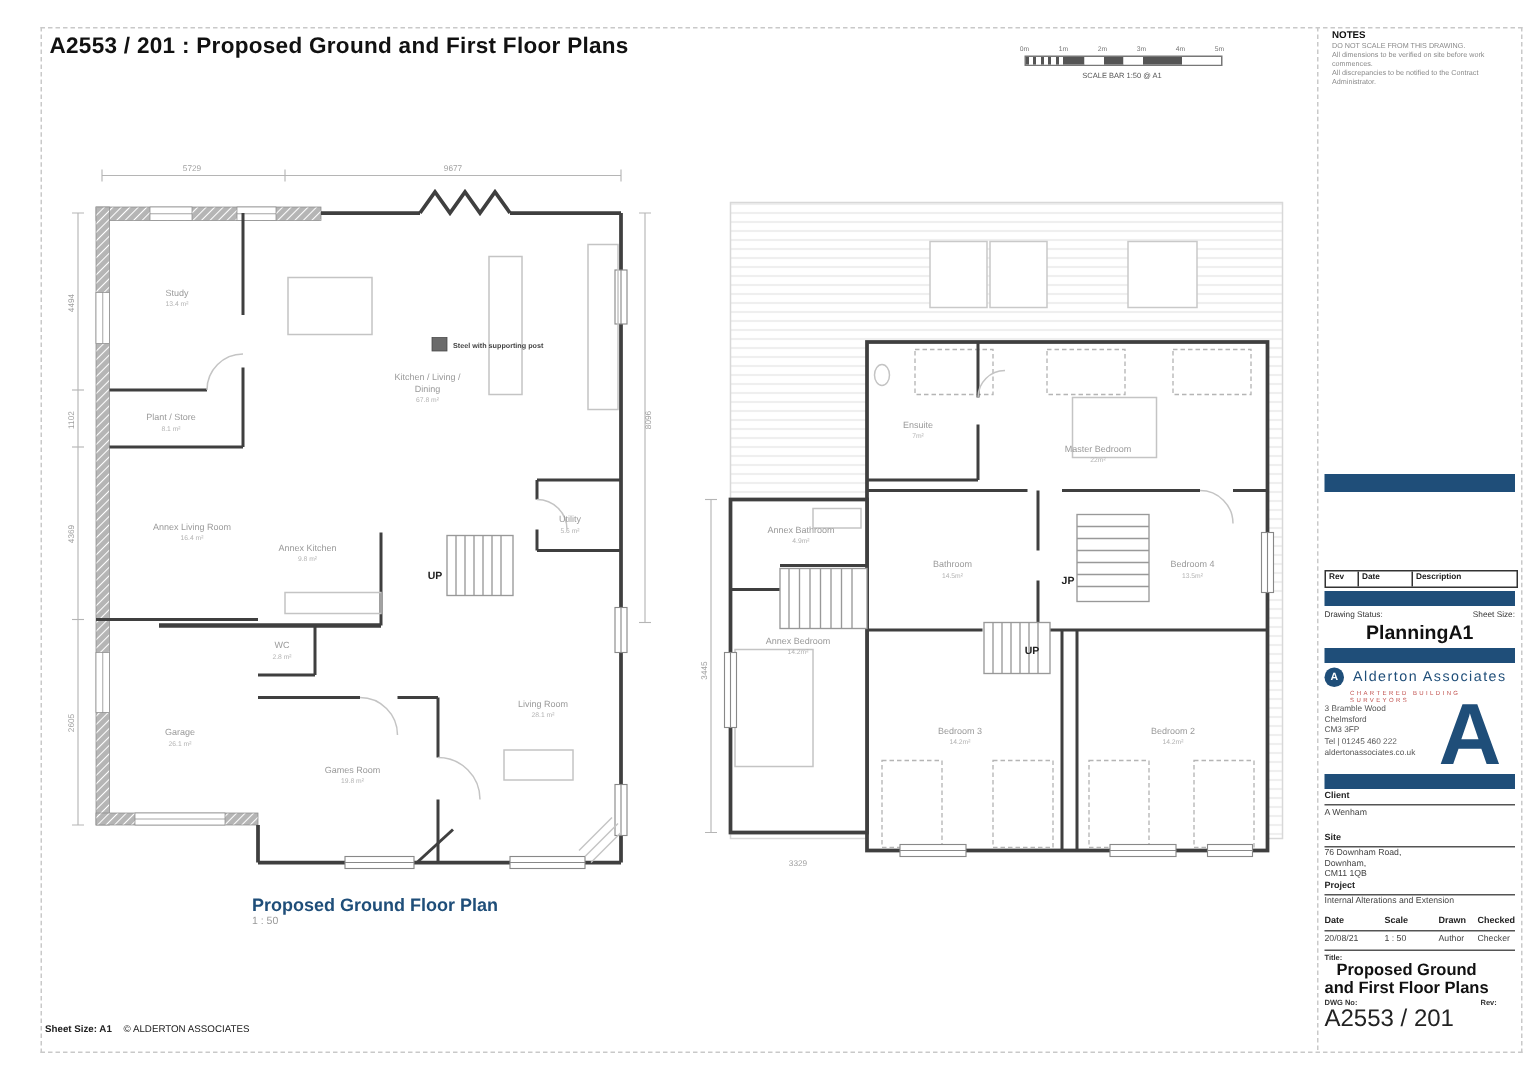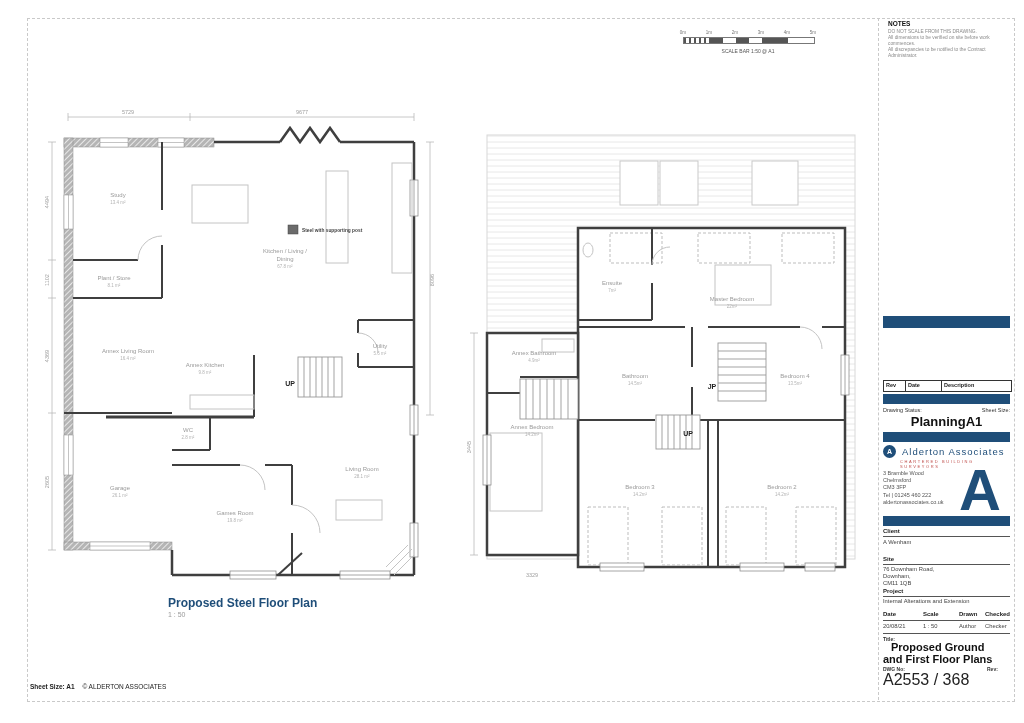--- a/index.html
+++ b/index.html
@@ -68,20 +68,21 @@
   .updn{font-size:7px;font-weight:bold;fill:#222;text-anchor:middle;}
   .steel{font-size:4.8px;font-weight:bold;fill:#444;}
 </style>
 </head>
 <body>
 
 <div id="sheet">
   <div class="page-border"></div>
   <div class="tb-divider"></div>
 
+  <div class="sheet-title">A2553 / 201 : Proposed Ground and First Floor Plans</div>
 
   <div class="scalebar">
     <span class="sb-lab" style="left:0px">0m</span>
     <span class="sb-lab" style="left:26px">1m</span>
     <span class="sb-lab" style="left:52px">2m</span>
     <span class="sb-lab" style="left:78px">3m</span>
     <span class="sb-lab" style="left:104px">4m</span>
     <span class="sb-lab" style="left:130px">5m</span>
     <div class="sb-bar">
       <div class="sb-seg" style="width:26px;background:repeating-linear-gradient(90deg,#555 0 2px,#fff 2px 5px);"></div>
@@ -366,21 +367,21 @@
       <text class="room" x="180" y="374">Bedroom 3</text>
       <text class="area" x="180" y="381">14.2m²</text>
       <text class="room" x="322" y="374">Bedroom 2</text>
       <text class="area" x="322" y="381">14.2m²</text>
       <text class="updn" x="228" y="321">UP</text>
       <text class="updn" x="252" y="274">JP</text>
     </g>
   </svg>
 
   <div class="plan-title" style="left:168px;top:596px">
-    <div>Proposed Steel Floor Plan</div>
+    <div>Proposed Ground Floor Plan</div>
     <div class="plan-scale">1 : 50</div>
   </div>
 
   <div class="tblock">
     <div class="bluebar" style="top:316px;height:12px"></div>
 
     <div class="revtab">
       <div style="width:22px">Rev</div>
       <div style="width:36px">Date</div>
       <div style="flex:1">Description</div>
@@ -449,20 +450,20 @@
     <div class="rule" style="top:633px"></div>
 
     <div class="titlelab" style="top:636px">Title:</div>
     <div class="dwgtitle">
       <div>Proposed Ground</div>
       <div>and First Floor Plans</div>
     </div>
 
     <div class="titlelab" style="top:666px">DWG No:</div>
     <div class="titlelab" style="top:666px;left:104px">Rev:</div>
-    <div class="dwgno">A2553 / 368</div>
+    <div class="dwgno">A2553 / 201</div>
   </div>
 
   <div class="footer">
     <b>Sheet Size: A1</b>
     <span>© ALDERTON ASSOCIATES</span>
   </div>
 </div>
 
 </body></html>

